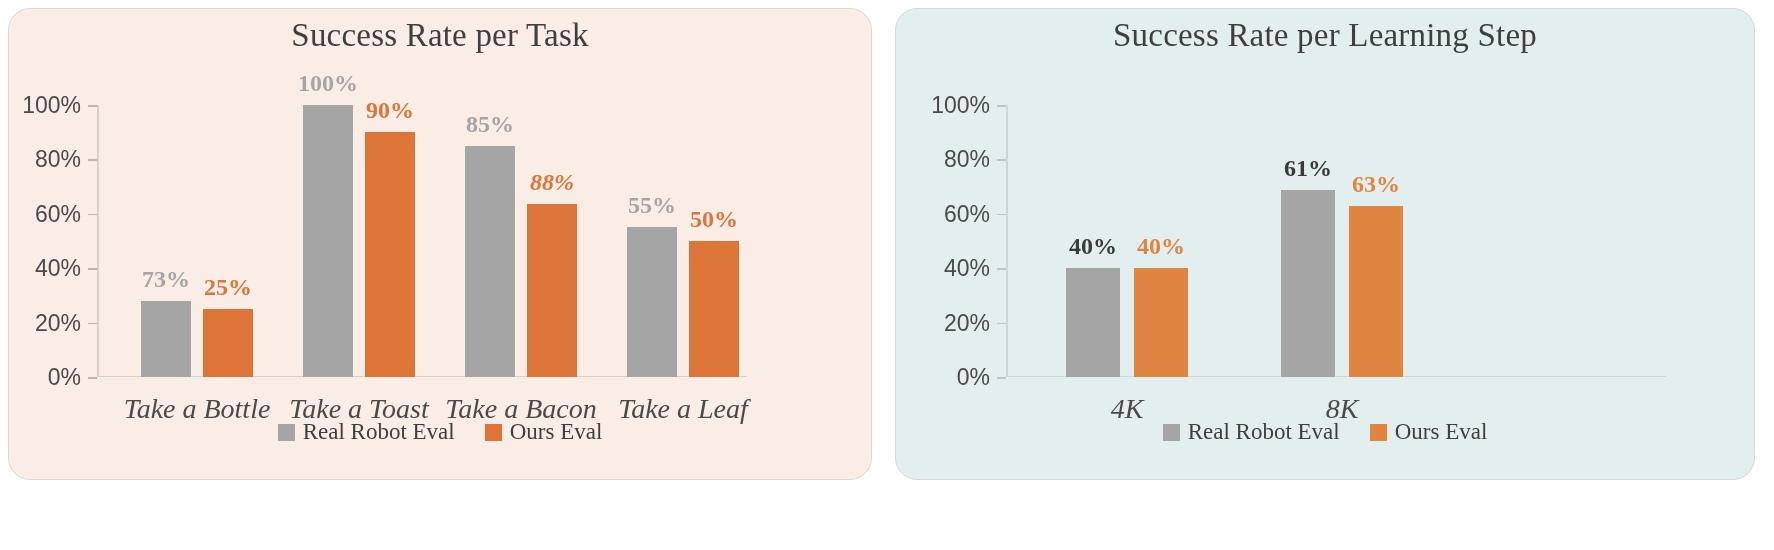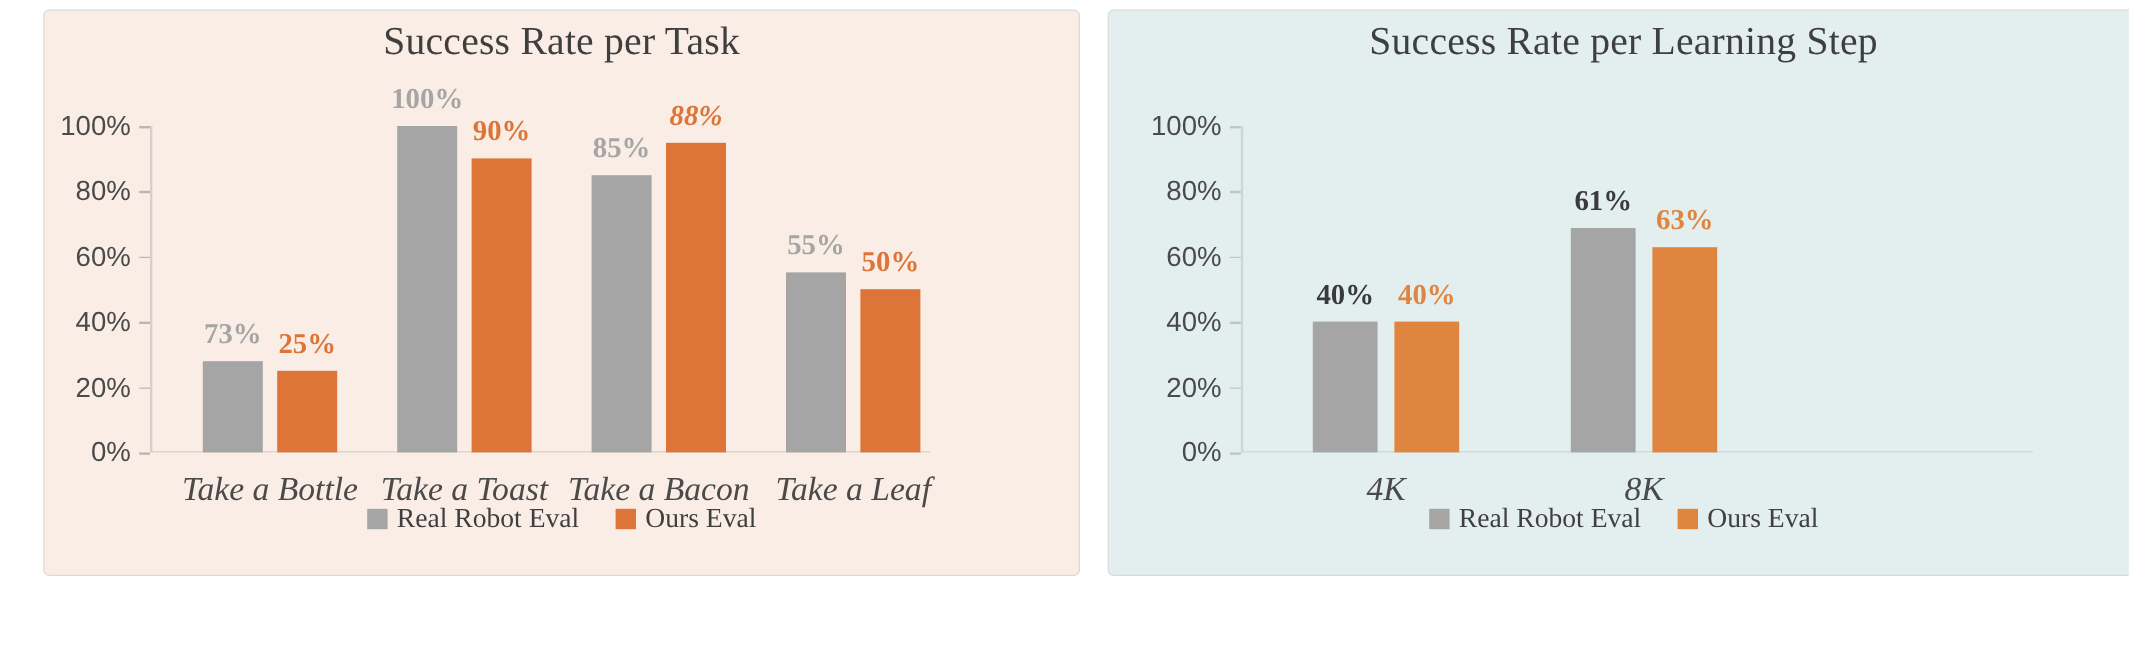--- a/index.html
+++ b/index.html
@@ -10,24 +10,23 @@
   body {
     width: 1774px;
     height: 550px;
     font-family: "Liberation Serif", serif;
     overflow: hidden;
     position: relative;
   }
 
   .panel {
     position: absolute;
-    border-radius: 5px;
+    border-radius: 22px;
     box-sizing: border-box;
     border: 1.5px solid #D9D9D9;
-    margin-left: 28px;
   }
   #panel-left {
     left: 8px;  top: 8px;
     width: 864px; height: 472px;
     background: #FAEDE5;
   }
   #panel-right {
     left: 895px; top: 8px;
     width: 860px; height: 472px;
     background: #E3EFEE;
@@ -193,21 +192,21 @@
         </div>
         <div class="bar orange" style="width: 50px; left: 62px; height: 244.8px;">
           <div class="bar-label">90%</div>
         </div>
         <div class="cat-label" style="left: 56px;">Take a Toast</div>
       </div>
       <div class="group" style="left: 368px; width: 122px;">
         <div class="bar gray" style="width: 50px; left: 0px; height: 231.2px;">
           <div class="bar-label">85%</div>
         </div>
-        <div class="bar orange" style="width: 50px; left: 62px; height: 258px; font-style: italic;">
+        <div class="bar orange" style="width: 50px; left: 62px; height: 173px; font-style: italic;">
           <div class="bar-label">88%</div>
         </div>
         <div class="cat-label" style="left: 56px;">Take a Bacon</div>
       </div>
       <div class="group" style="left: 530px; width: 122px;">
         <div class="bar gray" style="width: 50px; left: 0px; height: 149.6px;">
           <div class="bar-label">55%</div>
         </div>
         <div class="bar orange" style="width: 50px; left: 62px; height: 136px;">
           <div class="bar-label">50%</div>

